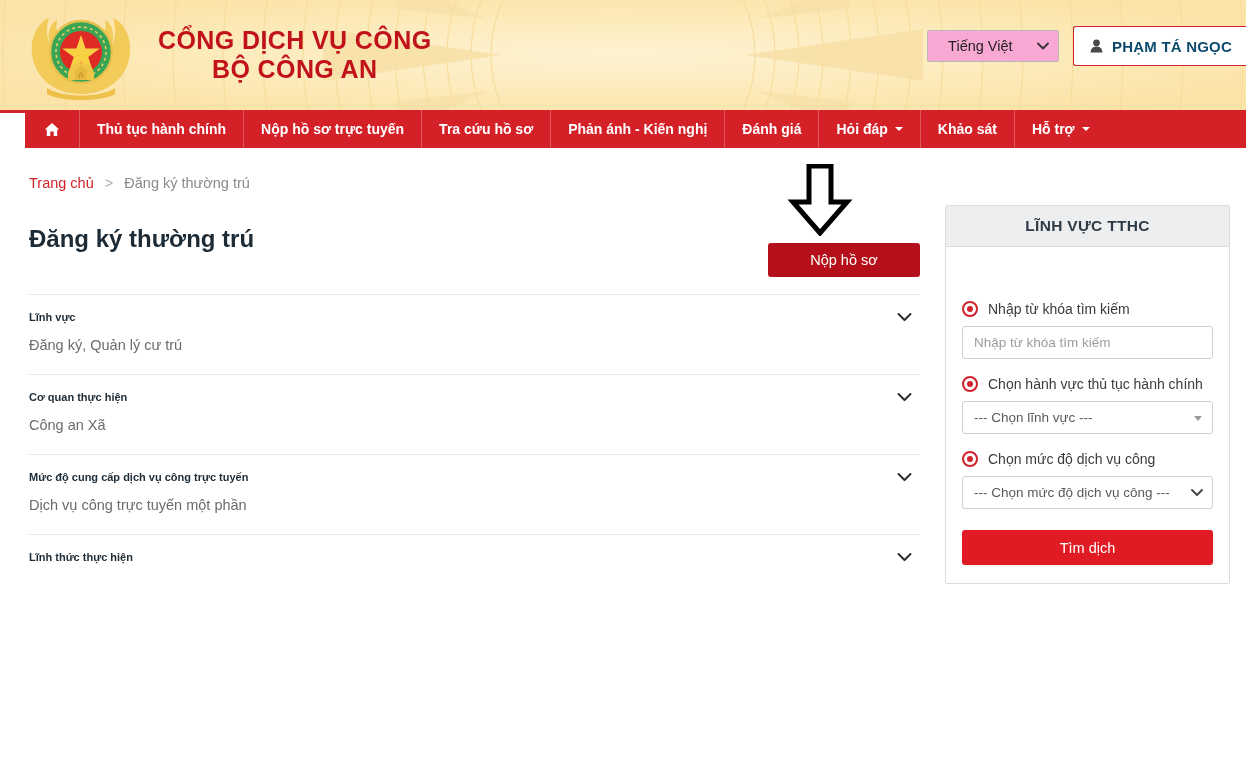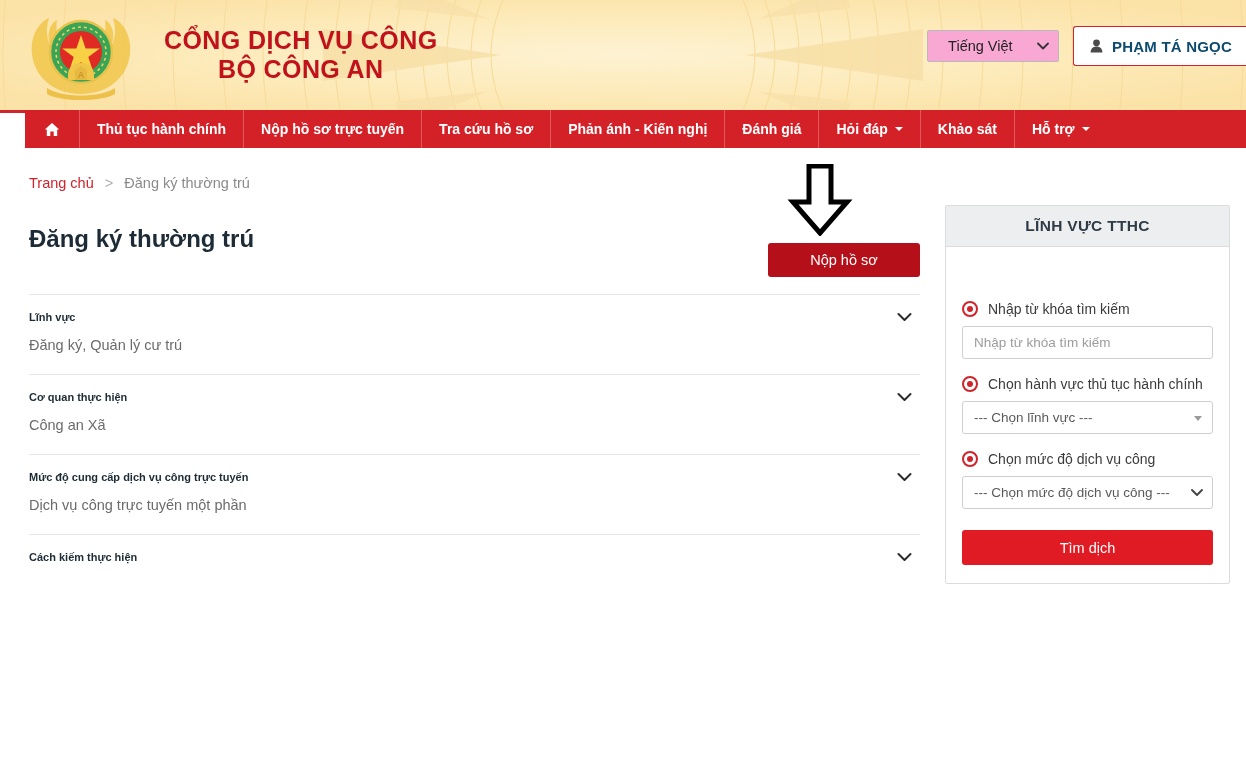--- a/index.html
+++ b/index.html
@@ -38,21 +38,21 @@
     width: 110px;
     height: 96px;
     margin-left: 26px;
     flex: 0 0 auto;
     display: flex;
     align-items: center;
     justify-content: center;
   }
 
   .title-block {
-    margin-left: 28px;
+    margin-left: 22px;
     text-align: center;
     line-height: 1.18;
   }
   .title-line {
     color: #c1121c;
     font-size: 25px;
     font-weight: bold;
     letter-spacing: 0.4px;
     white-space: nowrap;
   }
@@ -559,21 +559,21 @@
             <span class="acc-title">Mức độ cung cấp dịch vụ công trực tuyến</span>
             <svg width="15" height="10" viewBox="0 0 15 10">
               <path d="M1.5 2 L7.5 8 L13.5 2" fill="none" stroke="#2b2b2b" stroke-width="2" stroke-linecap="round" stroke-linejoin="round"></path>
             </svg>
           </div>
           <div class="acc-body">Dịch vụ công trực tuyến một phần</div>
         </div>
 
         <div class="acc-section no-body">
           <div class="acc-header">
-            <span class="acc-title">Cách kiếm thực hiện</span>
+            <span class="acc-title">Lĩnh thức thực hiện</span>
             <svg width="15" height="10" viewBox="0 0 15 10">
               <path d="M1.5 2 L7.5 8 L13.5 2" fill="none" stroke="#2b2b2b" stroke-width="2" stroke-linecap="round" stroke-linejoin="round"></path>
             </svg>
           </div>
         </div>
 
       </div>
     </div>
 
     <aside class="sidebar">

